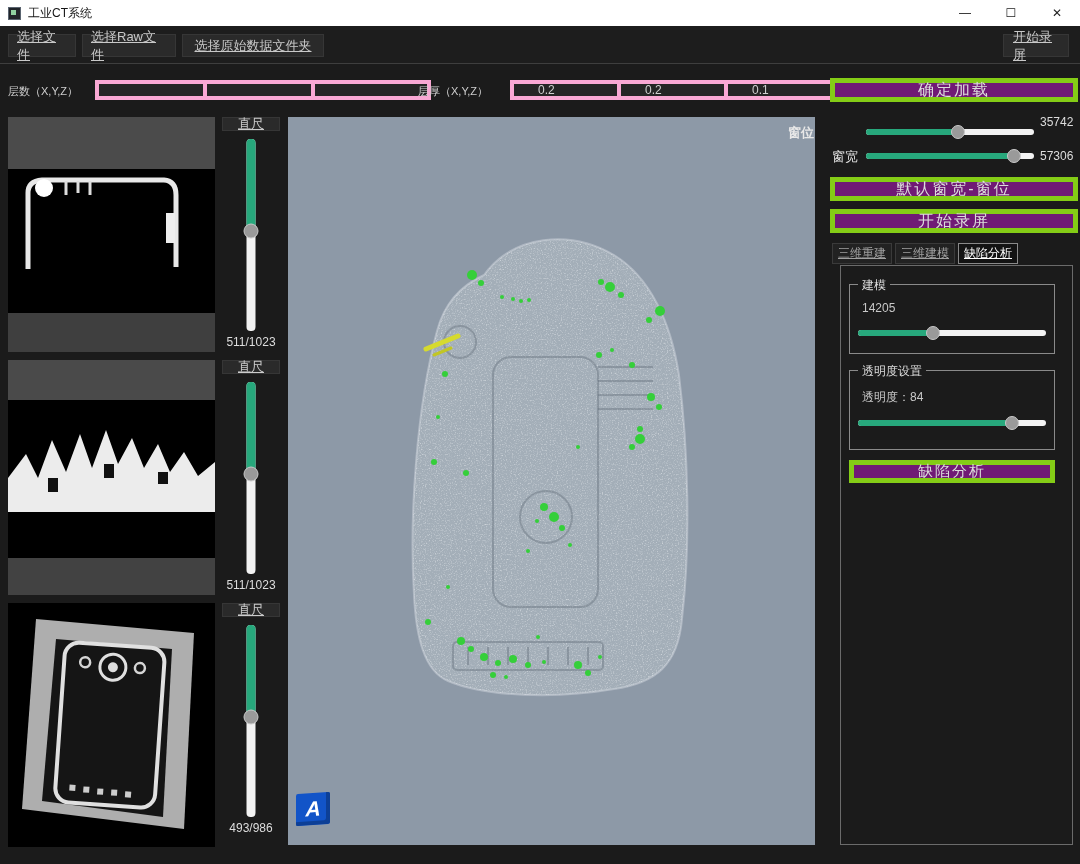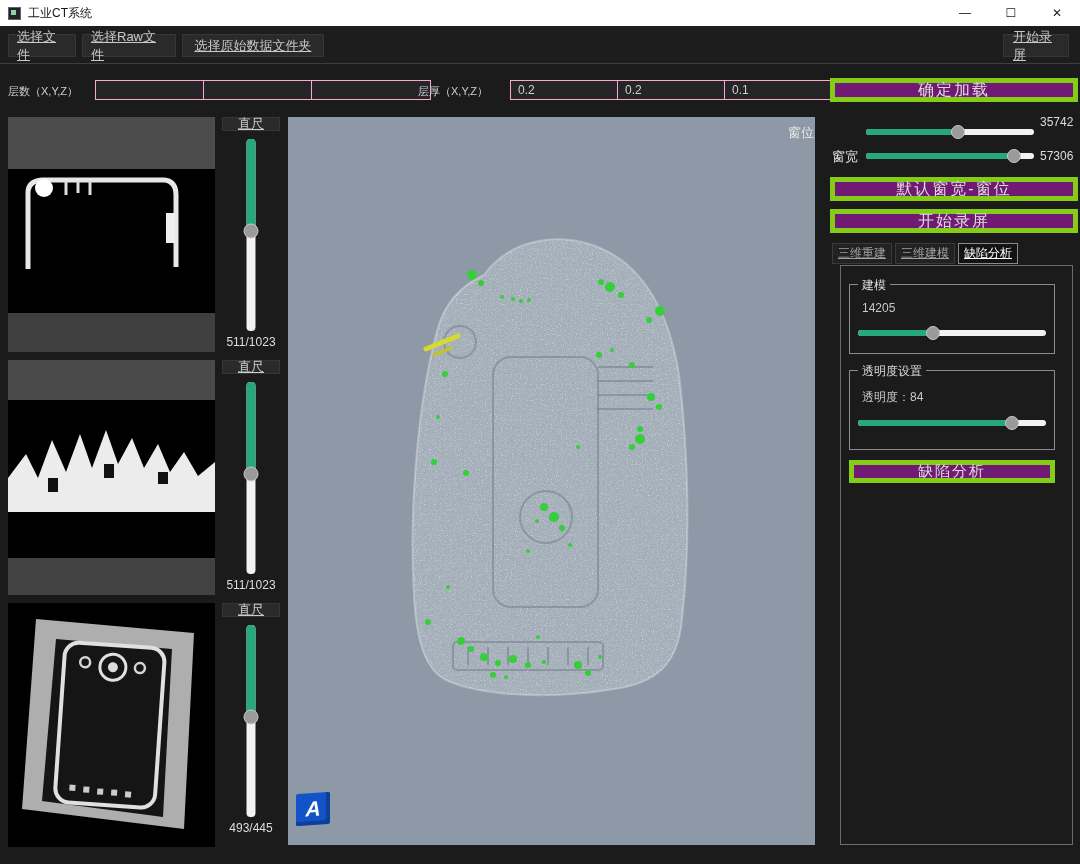--- a/index.html
+++ b/index.html
@@ -14,21 +14,21 @@
   .wtitle { margin-left:7px; font-size:12px; color:#151515; }
   .win-controls { margin-left:auto; display:flex; height:26px; }
   .win-btn { width:46px; height:26px; display:flex; align-items:center; justify-content:center; font-size:12px; color:#222; cursor:default; }
 
   
   .toolbar { position:absolute; left:0; top:26px; width:1080px; height:38px; background:#1d1d1d; border-bottom:1px solid #3e3e3e; }
   .tb-btn { position:absolute; top:8px; height:23px; background:#2a2a2a; border:1px solid #363636; color:#c9c9c9; font-size:13px; display:flex; align-items:center; justify-content:center; text-decoration:underline; padding:0 8px; }
 
   
   .plabel { position:absolute; font-size:11px; color:#cfcfcf; }
-  .pinput { position:absolute; width:120px; height:20px; background:#252525; border:1px solid #f9a8d4; color:#cfcfcf; font-size:12px; padding:0 7px; outline:none; }
+  .pinput { position:absolute; width:120px; height:20px; background:#252525; border:4px solid #f9a8d4; color:#cfcfcf; font-size:12px; padding:0 24px; outline:none; }
   .btn-big { position:absolute; background:#701a75; border:5px solid #84cc16; color:#dcdcdc; display:flex; align-items:center; justify-content:center; font-size:16px; letter-spacing:2px; }
 
   
   .slice { position:absolute; left:8px; width:207px; background:#000; }
   .slice svg { display:block; }
 
   .ruler { position:absolute; left:218px; width:66px; display:flex; flex-direction:column; align-items:center; }
   .ruler-label { width:58px; height:14px; background:#2a2a2a; border:1px solid #363636; color:#cccccc; font-size:13px; display:flex; align-items:center; justify-content:center; text-decoration:underline; }
   .vslider { position:relative; width:16px; height:192px; margin-top:8px; }
   .vtrack { position:absolute; left:50%; transform:translateX(-50%); top:0; bottom:0; width:9px; border-radius:4px; background:#f2f2f2; }
@@ -154,21 +154,21 @@
     <div class="ruler-val">511/1023</div>
   </div>
 
   <div class="ruler" style="top:603px;height:250px;">
     <div class="ruler-label">直尺</div>
     <div class="vslider">
       <div class="vtrack"></div>
       <div class="vfill" style="height:48%;"></div>
       <div class="vknob" style="top:48%;"></div>
     </div>
-    <div class="ruler-val">493/445</div>
+    <div class="ruler-val">493/986</div>
   </div>
 
   <div class="viewport">
     <svg width="527" height="728" viewBox="0 0 527 728">
       <defs>
         <filter id="speckle" x="-5%" y="-5%" width="110%" height="110%">
           <feTurbulence type="fractalNoise" baseFrequency="0.8" numOctaves="2" seed="7" stitchTiles="stitch" result="n"></feTurbulence>
           <feColorMatrix in="n" type="saturate" values="0" result="g"></feColorMatrix>
           <feComponentTransfer in="g" result="t">
             <feFuncA type="table" tableValues="0 0 0.85"></feFuncA>
@@ -242,21 +242,21 @@
         <circle cx="312" cy="540" r="2"></circle>
           <circle cx="218" cy="560" r="2"></circle>
           <circle cx="205" cy="558" r="3"></circle>
       </g>
     </svg>
     <div class="logo">
       <span>A</span>
     </div>
   </div>
 
-  <div class="rp-label" style="left:788px;top:124px;">窗位</div>
+  <div class="rp-label" style="left:788px;top:124px;font-weight:bold;">窗位</div>
   <div class="hslider" style="left:866px;top:124px;width:168px;">
     <div class="htrack"></div>
     <div class="hfill" style="width:55%;"></div>
     <div class="hknob" style="left:55%;"></div>
   </div>
   <div class="rp-value" style="left:1040px;top:115px;">35742</div>
 
   <div class="rp-label" style="left:832px;top:148px;">窗宽</div>
   <div class="hslider" style="left:866px;top:148px;width:168px;">
     <div class="htrack"></div>

